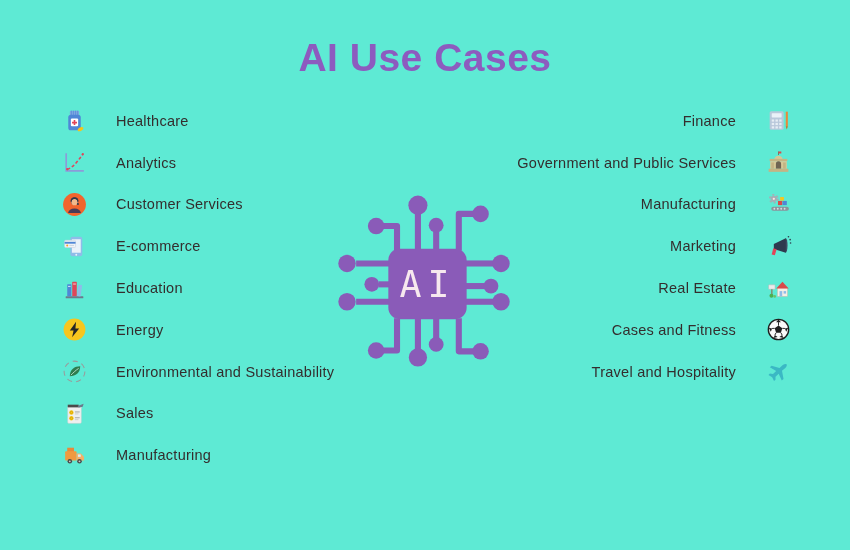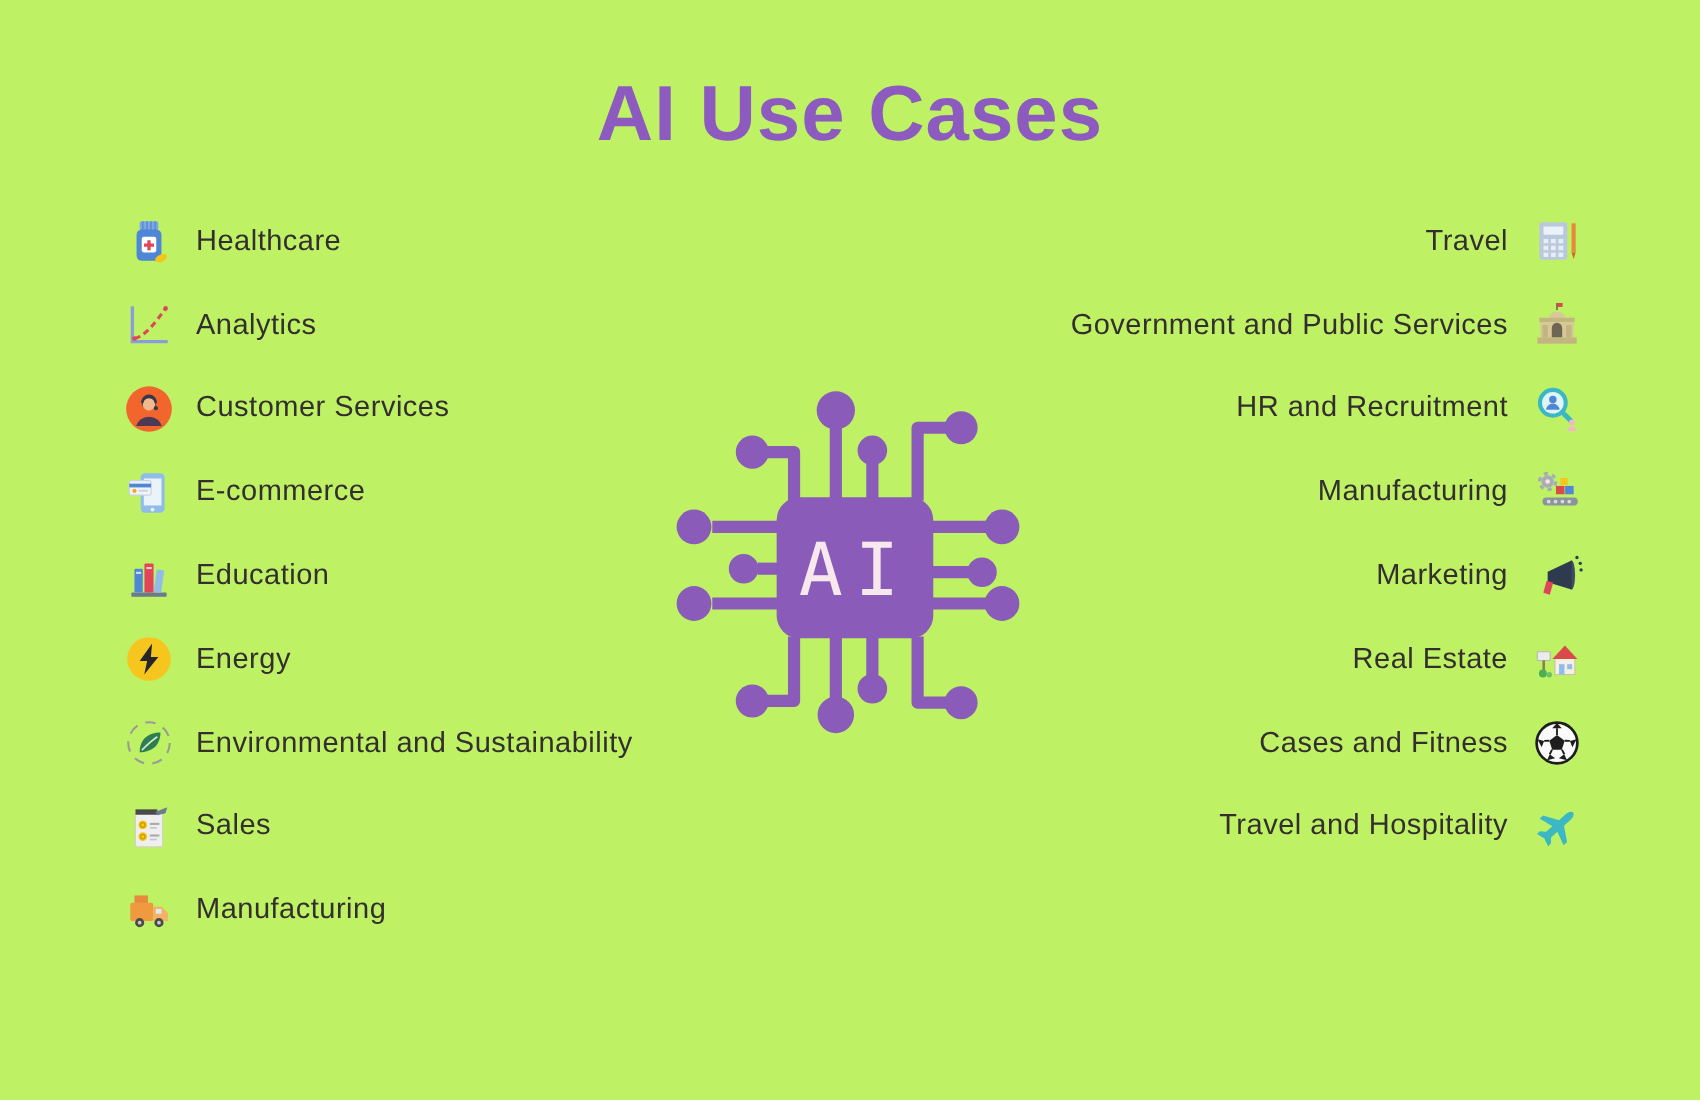--- a/index.html
+++ b/index.html
@@ -1,27 +1,27 @@
 <!DOCTYPE html>
 <html><head>
 <meta charset="utf-8">
 <style>
   html,body{margin:0;padding:0;}
   .canvas{
-    position:relative;width:850px;height:550px;background:#bef264;
+    position:relative;width:850px;height:550px;background:#5eead4;
     font-family:"Liberation Sans",sans-serif;overflow:hidden;
   }
   .title{
     position:absolute;top:36px;left:0;width:100%;text-align:center;
     font-size:39px;font-weight:bold;color:#8D5BBF;letter-spacing:.5px;
   }
   .col{position:absolute;top:100px;display:flex;flex-direction:column;}
   .col-left{left:60px;}
   .col-right{right:58px;align-items:flex-end;}
-  .row{height:41.8px;display:flex;align-items:center;gap:10px;}
+  .row{height:41.8px;display:flex;align-items:center;gap:28px;}
   .label{
     font-size:14.5px;color:#342E2E;font-weight:500;letter-spacing:.25px;
     white-space:nowrap;
   }
   .icon{width:28px;height:28px;display:flex;align-items:center;justify-content:center;}
   .icon svg{width:27px;height:27px;display:block;}
   .chip{position:absolute;left:337px;top:193px;width:174px;height:174px;}
   .chip svg{width:100%;height:100%;display:block;}
 </style>
 </head>
@@ -157,21 +157,21 @@
         </svg>
       </span>
       <span class="label">Manufacturing</span>
     </div>
 
   </div>
 
   <div class="col col-right">
 
     <div class="row">
-      <span class="label">Travel</span>
+      <span class="label">Finance</span>
       <span class="icon">
         <svg viewBox="0 0 26 26">
           <rect x="4.5" y="4" width="13.5" height="18" rx="1.5" fill="#B9C8DB"></rect>
           <rect x="6.5" y="6" width="9.5" height="4" rx=".5" fill="#EAF1F8"></rect>
           <g fill="#E6EDF4">
             <rect x="6.5" y="12" width="2.3" height="2.1"></rect>
               <rect x="10.1" y="12" width="2.3" height="2.1"></rect>
               <rect x="13.7" y="12" width="2.3" height="2.1"></rect>
             <rect x="6.5" y="15.3" width="2.3" height="2.1"></rect>
               <rect x="10.1" y="15.3" width="2.3" height="2.1"></rect>
@@ -196,33 +196,20 @@
           <rect x="4.5" y="9.5" width="17" height="2.2" fill="#C4B484"></rect>
           <rect x="5" y="11.7" width="16" height="7.3" fill="#D6C897"></rect>
           <rect x="6" y="13" width="2.6" height="6" fill="#C4B484"></rect>
           <rect x="17.4" y="13" width="2.6" height="6" fill="#C4B484"></rect>
           <path d="M10.5 19v-4.6a2.5 2.5 0 0 1 5 0V19z" fill="#6E6553"></path>
           <rect x="3.5" y="19" width="19" height="3" fill="#C4B484"></rect>
         </svg>
       </span>
     </div>
 
-    <div class="row">
-      <span class="label">HR and Recruitment</span>
-      <span class="icon">
-        <svg viewBox="0 0 26 26">
-          <circle cx="11" cy="10" r="6.2" fill="#DFF6F8" stroke="#3BB8C4" stroke-width="2"></circle>
-          <circle cx="11" cy="8.4" r="1.8" fill="#4F86D6"></circle>
-          <path d="M7.8 13.4a3.2 3 0 0 1 6.4 0z" fill="#4F86D6"></path>
-          <line x1="15.6" y1="14.6" x2="19.6" y2="18.6" stroke="#3BB8C4" stroke-width="2.4" stroke-linecap="round"></line>
-          <circle cx="20.2" cy="19.4" r="1.4" fill="#F2B8C6"></circle>
-          <path d="M17.9 23.6a2.3 2.2 0 0 1 4.6 0z" fill="#F2B8C6"></path>
-        </svg>
-      </span>
-    </div>
 
 
     <div class="row">
       <span class="label">Manufacturing</span>
       <span class="icon">
         <svg viewBox="0 0 26 26">
           <circle cx="8.5" cy="7.5" r="3" fill="#A7ADB5"></circle>
           <circle cx="8.5" cy="7.5" r="3.9" fill="none" stroke="#A7ADB5" stroke-width="1.6" stroke-dasharray="2 2.1"></circle>
           <circle cx="8.5" cy="7.5" r="1.1" fill="#FFE3E1"></circle>
           <rect x="14.6" y="5.8" width="3.6" height="3.4" fill="#F7C61E"></rect>

